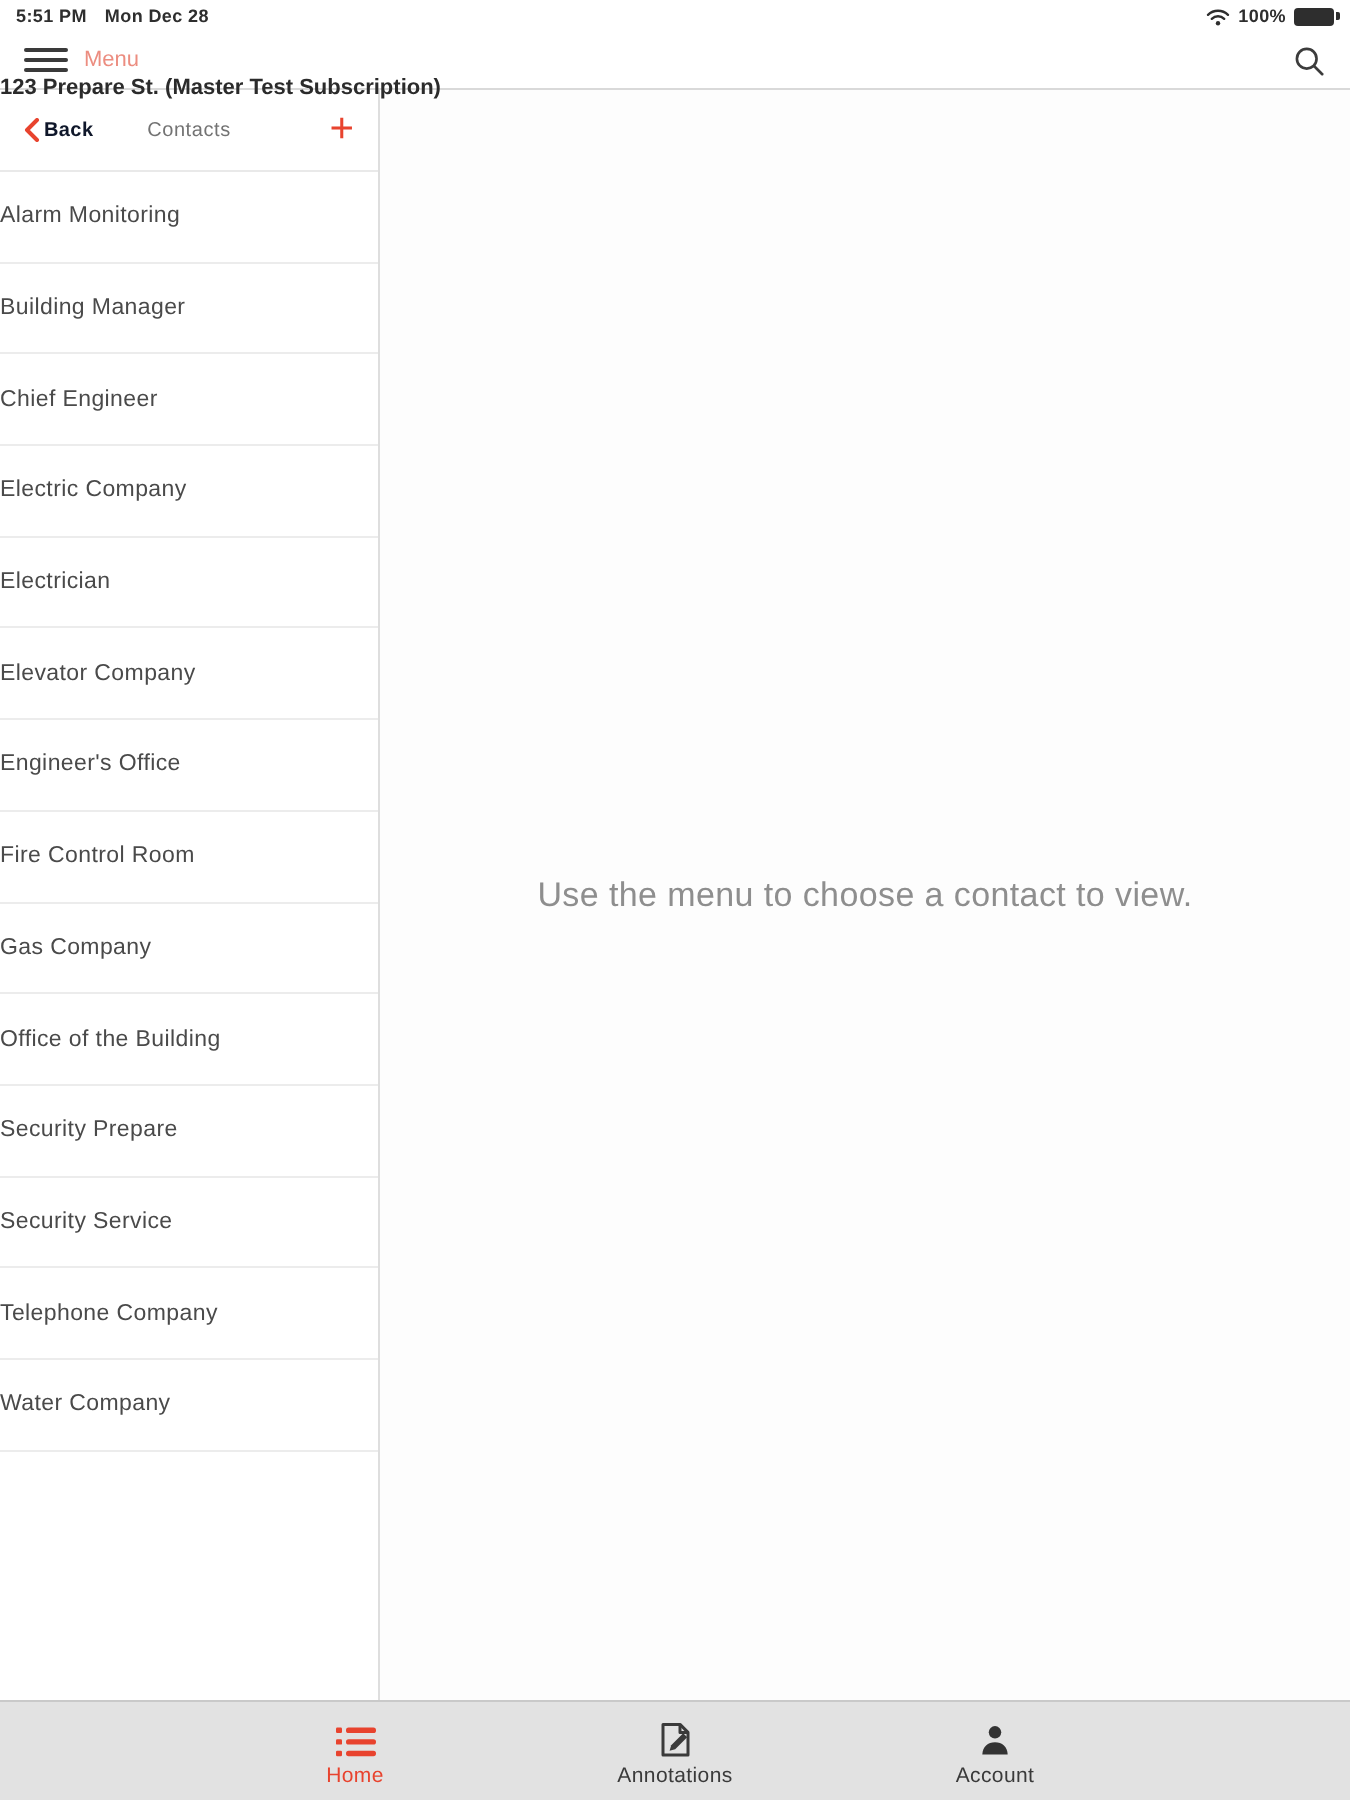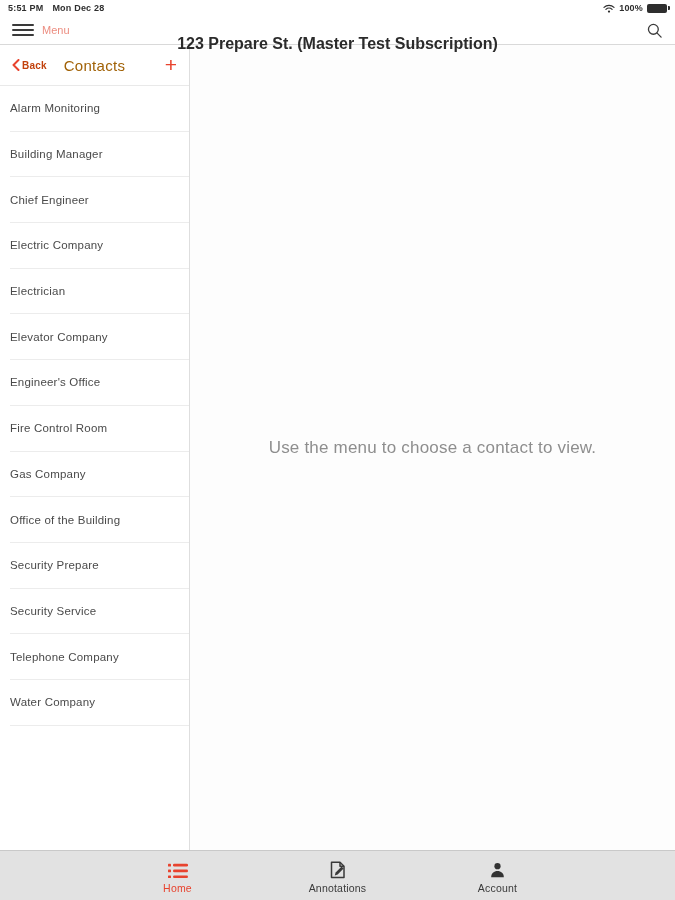--- a/index.html
+++ b/index.html
@@ -28,51 +28,51 @@
   
   .nav-bar {
     height: 29px; flex: 0 0 29px; background: #fff;
     border-bottom: 1px solid #d9d9d9;
     display: flex; align-items: center; position: relative; padding: 0 12px;
   }
   .hamburger { width: 22px; display: flex; flex-direction: column; gap: 2.5px; cursor: pointer; }
   .hamburger span { display: block; height: 2.5px; background: #3a3a3a; border-radius: 1px; }
   .menu-label { margin-left: 8px; font-size: 11px; color: #ec8d80; }
   .nav-title {
-    position: absolute; left: 0; right: 0; text-align: center;
-    font-size: 16px; font-weight: bold; color: #2b2b2b; pointer-events: none; margin-top: 28px;
+    position: absolute; left: 0; right: 0; text-align: left;
+    font-size: 11px; font-weight: bold; color: #2b2b2b; pointer-events: none; margin-top: 28px;
   }
   .search-btn { margin-left: auto; display: flex; align-items: center; cursor: pointer; }
 
   
   .content { flex: 1 1 auto; display: flex; min-height: 0; }
 
   .sidebar {
     width: 190px; flex: 0 0 190px; background: #fff;
     border-right: 1px solid #dedede; display: flex; flex-direction: column;
   }
   .sidebar-header {
     height: 41px; flex: 0 0 41px; position: relative;
     display: flex; align-items: center; padding: 0 12px;
     border-bottom: 1px solid #e9e9e9;
   }
   .back-btn { display: flex; align-items: center; gap: 2px; cursor: pointer; z-index: 2; }
   .back-label { font-size: 10px; font-weight: bold; letter-spacing: .2px; }
   .sidebar-title {
     position: absolute; left: 0; right: 0; text-align: center;
-    font-size: 15px; color: #a16207; letter-spacing: .3px;
+    font-size: 10px; color: #737373; letter-spacing: .3px;
   }
   .add-btn {
     margin-left: auto; font-size: 21px; font-weight: 300; line-height: 1;
     cursor: pointer; z-index: 2; padding-bottom: 2px;
   }
 
   .contact-list { flex: 1 1 auto; overflow: hidden; }
   .contact-row {
-    height: 45.7px; margin-left: 10px; padding-right: 8px;
+    height: 45.7px; padding-right: 8px;
     display: flex; align-items: center;
     border-bottom: 1px solid #ececec;
     font-size: 11.5px; color: #4a4a4a; letter-spacing: .2px;
     cursor: pointer; background: #fff;
   }
 
   .main {
     flex: 1 1 auto; background: #fdfdfd;
     display: flex; align-items: center; justify-content: center;
   }
@@ -131,21 +131,21 @@
           <line x1="11.8" y1="11.8" x2="16" y2="16"></line>
         </svg>
       </span>
     </div>
   </div>
 
   <div class="content">
 
     <div class="sidebar">
       <div class="sidebar-header">
-        <div class="back-btn" style="color:#c2410c;">
+        <div class="back-btn" style="color:#0f172a;">
           <span style="display:flex;">
             <svg width="8" height="12" viewBox="0 0 8 12" fill="none" stroke="#e8432e" stroke-width="2" stroke-linecap="round" stroke-linejoin="round">
               <polyline points="6.5,1 1.5,6 6.5,11"></polyline>
             </svg>
           </span>
           <span class="back-label">Back</span>
         </div>
         <div class="sidebar-title">Contacts</div>
         <div class="add-btn" style="color:#e8432e;">+</div>
       </div>

